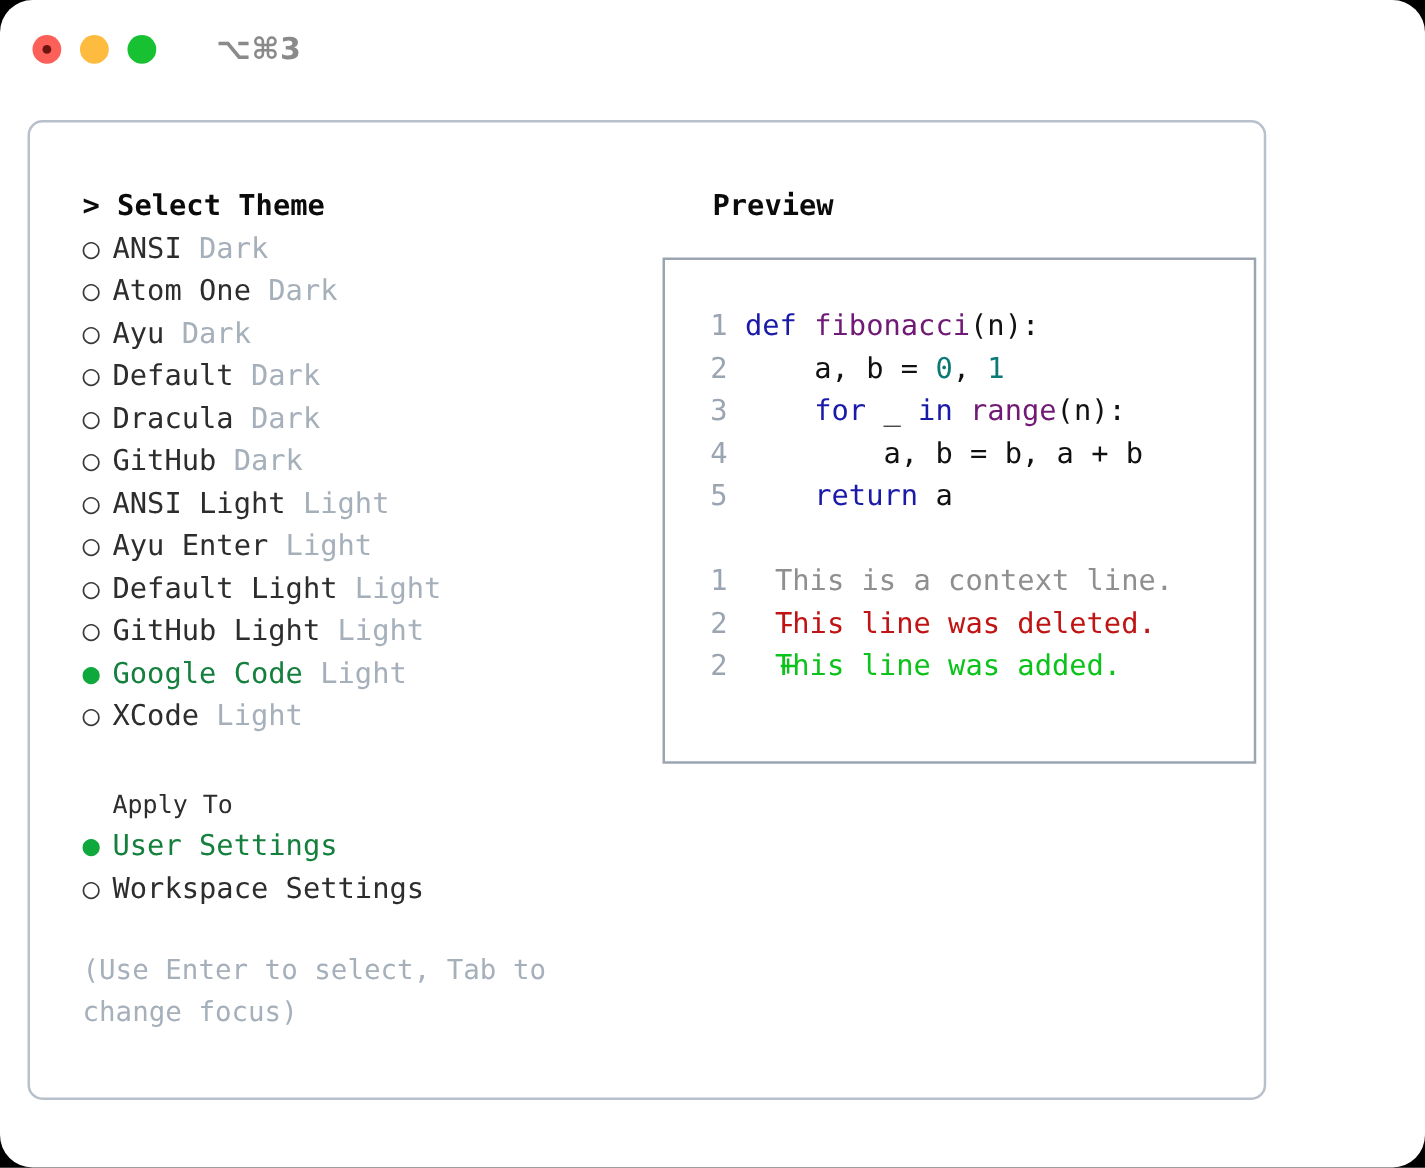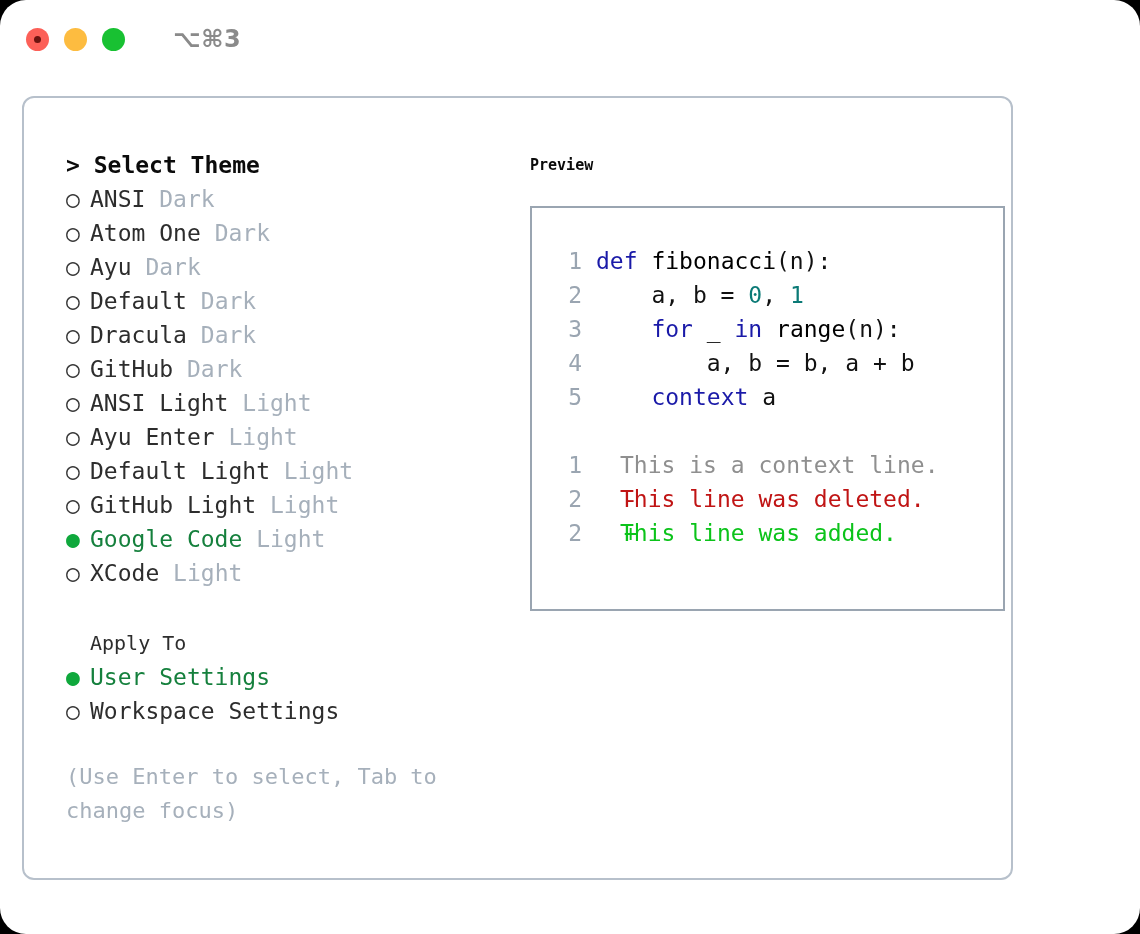--- a/index.html
+++ b/index.html
@@ -147,25 +147,26 @@
 
   
   .right-col {
     position: absolute;
     left: 478px;
     top: 50px;
     width: 490px;
   }
 
   .preview-title {
-    font-size: 15px;
+    font-size: 23px;
     font-weight: bold;
     color: #0b0b0b;
     height: 34px;
     line-height: 34px;
+    margin-left: 40px;
   }
 
   .preview-box {
     margin-top: 24px;
     width: 475px;
     height: 405px;
     box-sizing: border-box;
     border: 2px solid #9aa5b1;
     background: #ffffff;
     padding: 36px 0 0 16px;
@@ -180,21 +181,21 @@
   }
   .gutter {
     display: inline-block;
     width: 34px;
     text-align: right;
     color: #9aa5b1;
     margin-right: 14px;
   }
 
   .kw   { color: #1a1aa8; }
-  .fn   { color: #000000; }
+  .fn   { color: #701a75; }
   .num  { color: #0b7a76; }
   .pl   { color: #111111; }
 
   .blank-line { height: 34px; }
 
   .diff-ctx { color: #8f8f8f; }
   .diff-del { color: #c01414; }
   .diff-add { color: #0bc31a; text-align: right; }
   .diff-mark { display: inline-block; width: 24px; }
 </style>
@@ -248,21 +249,21 @@
 
       <div class="right-col">
         <div class="preview-title">Preview</div>
 
         <div class="preview-box">
           <div id="code-block">
               <div class="code-line"><span class="gutter">1</span><span class="kw">def </span><span class="fn">fibonacci</span><span class="pl">(n):</span></div>
               <div class="code-line"><span class="gutter">2</span><span class="pl">    a, b = </span><span class="num">0</span><span class="pl">, </span><span class="num">1</span></div>
               <div class="code-line"><span class="gutter">3</span><span class="pl">    </span><span class="kw">for</span><span class="pl"> _ </span><span class="kw">in</span><span class="pl"> </span><span class="fn">range</span><span class="pl">(n):</span></div>
               <div class="code-line"><span class="gutter">4</span><span class="pl">        a, b = b, a + b</span></div>
-              <div class="code-line"><span class="gutter">5</span><span class="pl">    </span><span class="kw">context</span><span class="pl"> a</span></div>
+              <div class="code-line"><span class="gutter">5</span><span class="pl">    </span><span class="kw">return</span><span class="pl"> a</span></div>
             </div>
           <div class="blank-line"></div>
           <div id="diff-block">
               <div class="code-line"><span class="gutter">1</span><span class="diff-mark diff-ctx">    </span><span class="diff-ctx">This is a context line.</span></div>
               <div class="code-line"><span class="gutter">2</span><span class="diff-mark diff-del">  - </span><span class="diff-del">This line was deleted.</span></div>
               <div class="code-line"><span class="gutter">2</span><span class="diff-mark diff-add">  + </span><span class="diff-add">This line was added.</span></div>
             </div>
         </div>
       </div>
 

